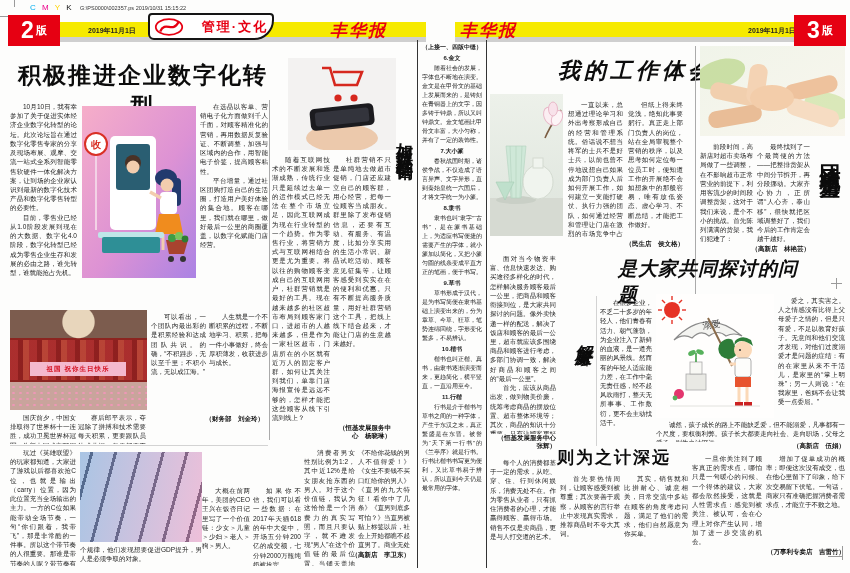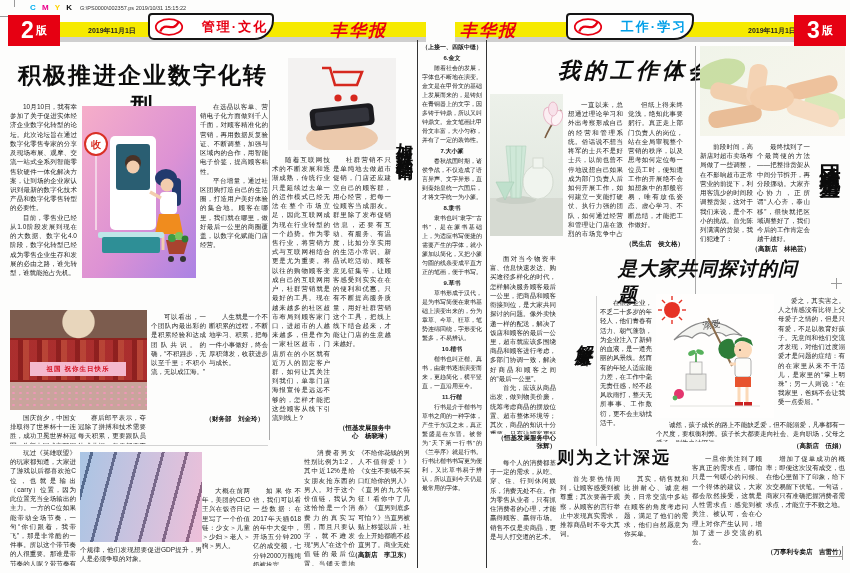--- a/index.html
+++ b/index.html
@@ -33,21 +33,21 @@
   .ginner{position:absolute;left:4px;top:3px;width:60px;height:520px;overflow:hidden;
           font-size:6px;line-height:1.5;color:#222;text-align:justify;}
   .g-note{display:block;text-align:center;font-weight:bold;margin-bottom:2px;}
   .g-t{display:block;text-align:center;font-weight:bold;margin:2px 0 1px;}
   .g-b{display:block;text-indent:2em;}
   
   .photo{position:absolute;overflow:hidden;}
   .banner{position:absolute;background:#f4b9ce;color:#d40f20;font-weight:bold;font-size:6.5px;
           display:flex;align-items:center;justify-content:center;letter-spacing:1px;}
   
-  .pp{position:absolute;top:3px;left:30px;font-size:8px;font-weight:700;letter-spacing:1px;}
+  .pp{position:absolute;top:3px;left:30px;font-size:8px;font-weight:400;letter-spacing:1px;}
   .pp span{margin-right:2px;}
   .ppinfo{position:absolute;top:5px;left:80px;font-size:5.5px;color:#333;}
 </style>
 </head>
 <body>
 
 <div id="sheet">
 
   <div class="pp">
     <span style="color:#00aeef">C</span>
@@ -76,27 +76,20 @@
       <ellipse cx="17" cy="11" rx="15" ry="9" fill="none" stroke="#e60012" stroke-width="2"></ellipse>
       <path d="M7,16 C13,3 21,19 28,5" fill="none" stroke="#e60012" stroke-width="2.6"></path>
     </svg>
     <span class="sect" style="color:#e60012">管理·文化</span>
   </div>
   <div class="brand" style="left:330px">丰华报</div>
 
   <div class="ybar" style="left:455px;width:340px"></div>
   <div class="gbar" style="left:455px;width:340px"></div>
   <div class="brand" style="left:460px">丰华报</div>
-  <div class="tab" style="left:566px;width:128px">
-    <svg width="30" height="20" viewBox="0 0 34 22">
-      <ellipse cx="17" cy="11" rx="15" ry="9" fill="none" stroke="#e60012" stroke-width="2"></ellipse>
-      <path d="M7,16 C13,3 21,19 28,5" fill="none" stroke="#e60012" stroke-width="2.6"></path>
-    </svg>
-    <span class="sect" style="color:#009fe8">工作·学习</span>
-  </div>
   <div class="date" style="left:748px">2019年11月1日</div>
   <div class="pagebox" style="left:794px">
     <span class="n">3</span>
     <span class="b">版</span>
   </div>
 
   <div class="gutter">
     <div class="ginner">
       <span class="g-note">（上接一、四版中缝）</span>
       <span class="g-t">6.金文</span>

